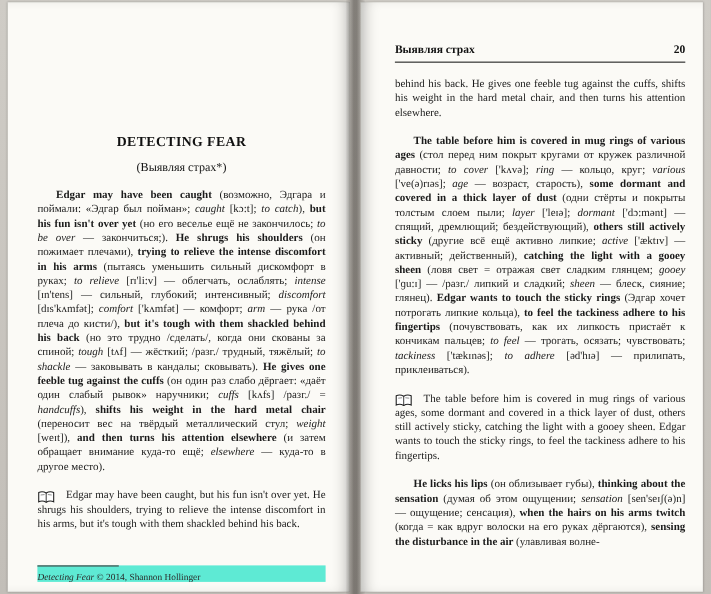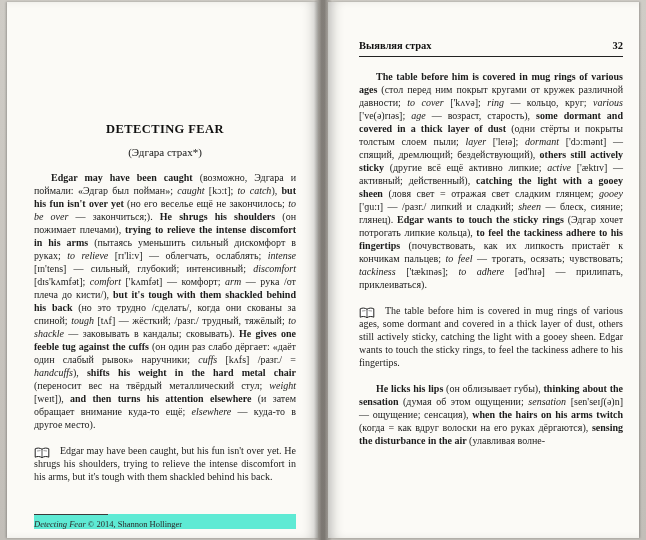--- a/index.html
+++ b/index.html
@@ -72,21 +72,21 @@
   .rh-num { position: absolute; right: 0; top: 0; font-weight: bold; }
 </style>
 </head>
 <body>
 
 <div class="spread">
 
   <div class="page page-left">
     <div class="content">
       <h1 class="title">DETECTING FEAR</h1>
-      <div class="subtitle">(Эдгара страх*)</div>
+      <div class="subtitle">(Выявляя страх*)</div>
 
       <p class="body-text indent rich"><span class="b">Edgar may have been caught </span><span>(возможно, Эдгара и поймали: «Эдгар был пойман»; </span><span class="i">caught</span><span> [kɔ:t]; </span><span class="i">to catch</span><span>), </span><span class="b">but his fun isn't over yet </span><span>(но его веселье ещё не закончилось; </span><span class="i">to be over</span><span> — закончиться;). </span><span class="b">He shrugs his shoulders </span><span>(он пожимает плечами), </span><span class="b">trying to relieve the intense discomfort in his arms </span><span>(пытаясь уменьшить сильный дискомфорт в руках; </span><span class="i">to relieve</span><span> [rɪ'li:v] — облегчать, ослаблять; </span><span class="i">intense</span><span> [ɪn'tens] — сильный, глубокий; интенсивный; </span><span class="i">discomfort</span><span> [dɪs'kʌmfət]; </span><span class="i">comfort</span><span> ['kʌmfət] — комфорт; </span><span class="i">arm</span><span> — рука /от плеча до кисти/), </span><span class="b">but it's tough with them shackled behind his back </span><span>(но это трудно /сделать/, когда они скованы за спиной; </span><span class="i">tough</span><span> [tʌf] — жёсткий; /разг./ трудный, тяжёлый; </span><span class="i">to shackle</span><span> — заковывать в кандалы; сковывать). </span><span class="b">He gives one feeble tug against the cuffs </span><span>(он один раз слабо дёргает: «даёт один слабый рывок» наручники; </span><span class="i">cuffs</span><span> [kʌfs] /разг./ = </span><span class="i">handcuffs</span><span>), </span><span class="b">shifts his weight in the hard metal chair </span><span>(переносит вес на твёрдый металлический стул; </span><span class="i">weight</span><span> [weɪt]), </span><span class="b">and then turns his attention elsewhere </span><span>(и затем обращает внимание куда-то ещё; </span><span class="i">elsewhere</span><span> — куда-то в другое место).</span></p>
 
       <div class="plain-wrap">
         <span class="book-icon">
           <svg width="16" height="12" viewBox="0 0 16 12">
             <path d="M1.2 1.8 C3.4 0.7 5.9 0.9 8 2.2 C10.1 0.9 12.6 0.7 14.8 1.8 L14.8 10.2 C12.6 9.1 10.1 9.3 8 10.6 C5.9 9.3 3.4 9.1 1.2 10.2 Z" fill="#fff" stroke="#222" stroke-width="1"></path>
             <line x1="8" y1="2.2" x2="8" y2="10.6" stroke="#222" stroke-width="0.8"></line>
             <line x1="3" y1="4" x2="6.5" y2="3.6" stroke="#555" stroke-width="0.6"></line>
             <line x1="9.5" y1="3.6" x2="13" y2="4" stroke="#555" stroke-width="0.6"></line>
@@ -101,23 +101,24 @@
       </div>
     </div>
   </div>
 
   <div class="spine"></div>
 
   <div class="page page-right">
     <div class="content">
       <div class="running-header">
         <span class="rh-title">Выявляя страх</span>
-        <span class="rh-num">32</span>
+        <span class="rh-num">20</span>
       </div>
 
+      <p class="body-text no-indent">behind his back. He gives one feeble tug against the cuffs, shifts his weight in the hard metal chair, and then turns his attention elsewhere.</p>
 
       <p class="body-text indent rich"><span class="b">The table before him is covered in mug rings of various ages </span><span>(стол перед ним покрыт кругами от кружек различной давности; </span><span class="i">to cover</span><span> ['kʌvə]; </span><span class="i">ring</span><span> — кольцо, круг; </span><span class="i">various</span><span> ['ve(ə)rɪəs]; </span><span class="i">age</span><span> — возраст, старость), </span><span class="b">some dormant and covered in a thick layer of dust </span><span>(одни стёрты и покрыты толстым слоем пыли; </span><span class="i">layer</span><span> ['leɪə]; </span><span class="i">dormant</span><span> ['dɔ:mənt] — спящий, дремлющий; бездействующий), </span><span class="b">others still actively sticky </span><span>(другие всё ещё активно липкие; </span><span class="i">active</span><span> ['æktɪv] — активный; действенный), </span><span class="b">catching the light with a gooey sheen </span><span>(ловя свет = отражая свет сладким глянцем; </span><span class="i">gooey</span><span> ['ɡu:ɪ] — /разг./ липкий и сладкий; </span><span class="i">sheen</span><span> — блеск, сияние; глянец). </span><span class="b">Edgar wants to touch the sticky rings </span><span>(Эдгар хочет потрогать липкие кольца), </span><span class="b">to feel the tackiness adhere to his fingertips </span><span>(почувствовать, как их липкость пристаёт к кончикам пальцев; </span><span class="i">to feel</span><span> — трогать, осязать; чувствовать; </span><span class="i">tackiness</span><span> ['tækɪnəs]; </span><span class="i">to adhere</span><span> [əd'hɪə] — прилипать, приклеиваться).</span></p>
 
       <div class="plain-wrap">
         <span class="book-icon">
           <svg width="16" height="12" viewBox="0 0 16 12">
             <path d="M1.2 1.8 C3.4 0.7 5.9 0.9 8 2.2 C10.1 0.9 12.6 0.7 14.8 1.8 L14.8 10.2 C12.6 9.1 10.1 9.3 8 10.6 C5.9 9.3 3.4 9.1 1.2 10.2 Z" fill="#fff" stroke="#222" stroke-width="1"></path>
             <line x1="8" y1="2.2" x2="8" y2="10.6" stroke="#222" stroke-width="0.8"></line>
             <line x1="3" y1="4" x2="6.5" y2="3.6" stroke="#555" stroke-width="0.6"></line>
             <line x1="9.5" y1="3.6" x2="13" y2="4" stroke="#555" stroke-width="0.6"></line>

